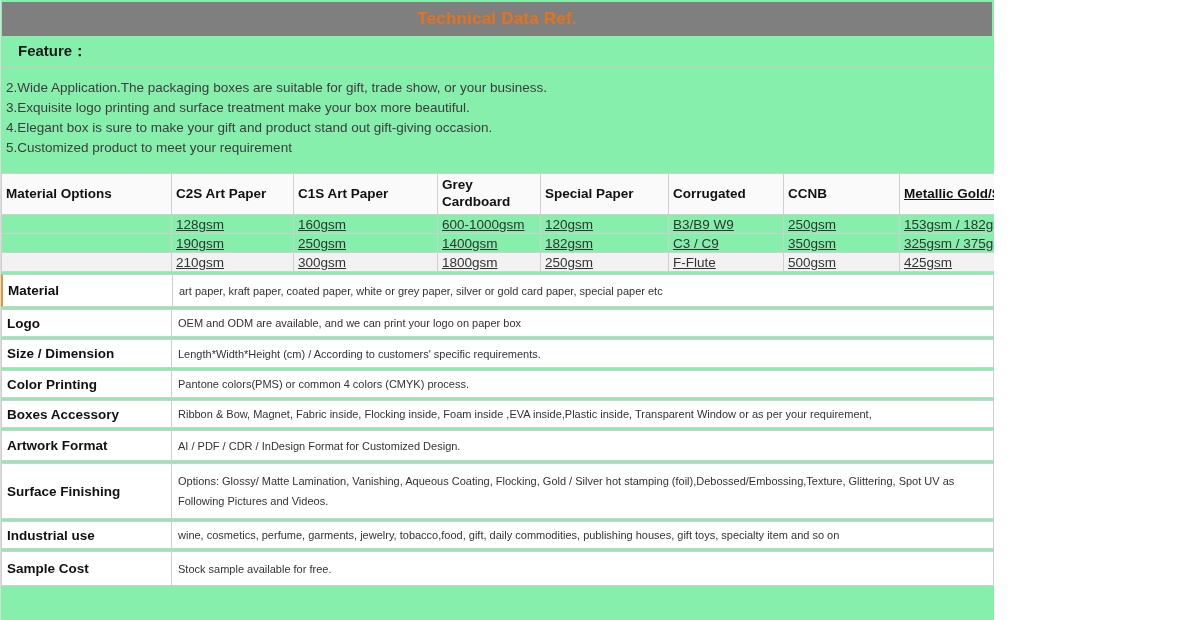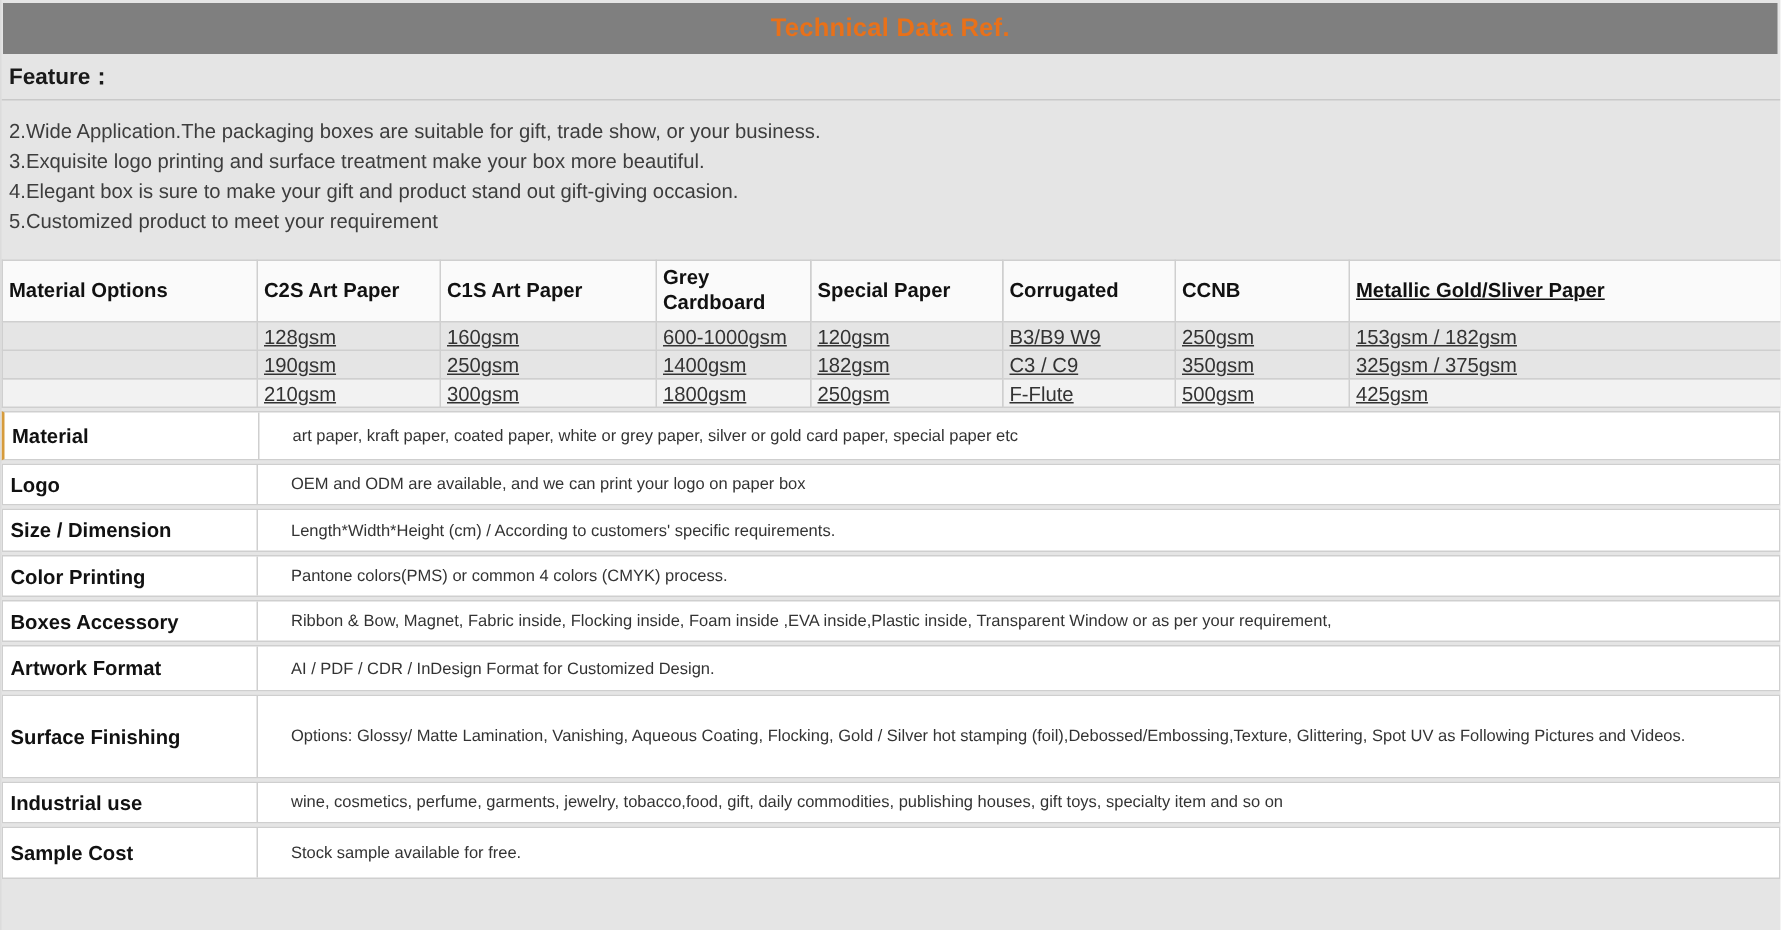--- a/index.html
+++ b/index.html
@@ -1,23 +1,23 @@
 <!DOCTYPE html>
 <html style="--accent-orange: #E8711A; --bar-gray: #7F7F7F; --stripe: #F2F2F2; --material-accent: #D69B3C;"><head>
 <meta charset="utf-8">
 <style>
   * { margin: 0; padding: 0; box-sizing: border-box; }
   html,body { background: #fff; }
   body { font-family: "Liberation Sans", "DejaVu Sans", sans-serif; color: #222; }
 
   .page {
     position: relative;
-    width: 1187px;
+    width: 994px;
     height: 620px;
-    background: #e5e5e5;
+    background: #86efac;
     border-left: 1px solid #dcdcdc;
     overflow: hidden;
   }
 
   
   .title-bar {
     margin: 2px 2px 0 1px;
     height: 34px;
     background: var(--bar-gray, #7F7F7F);
     display: flex;
@@ -29,21 +29,21 @@
     font-size: 17px;
     font-weight: bold;
     letter-spacing: 0.2px;
   }
 
   
   .feature-heading {
     height: 31px;
     display: flex;
     align-items: center;
-    padding-left: 5px;
+    padding-left: 17px;
     border-bottom: 1px solid #c9c9c9;
     font-size: 15px;
     font-weight: bold;
     color: #1a1a1a;
   }
   .feature-list {
     padding: 11px 6px 8px 5px;
     font-size: 13.5px;
     color: #3d3d3d;
   }
@@ -92,21 +92,20 @@
   .col-6 { width: 116px; }
   .col-7 { width: auto; text-decoration: underline;  }
 
   
   .spec-rows { margin-top: 2px; }
   .spec-row {
     display: flex;
     border: 1px solid #cfcfcf;
     margin-top: 2px;
     background: #fff;
-    gap: 16px;
   }
   .spec-row .spec-label {
     width: 170px;
     flex: 0 0 170px;
     border-right: 1px solid #cfcfcf;
     font-weight: bold;
     font-size: 13.5px;
     color: #111;
     display: flex;
     align-items: center;

